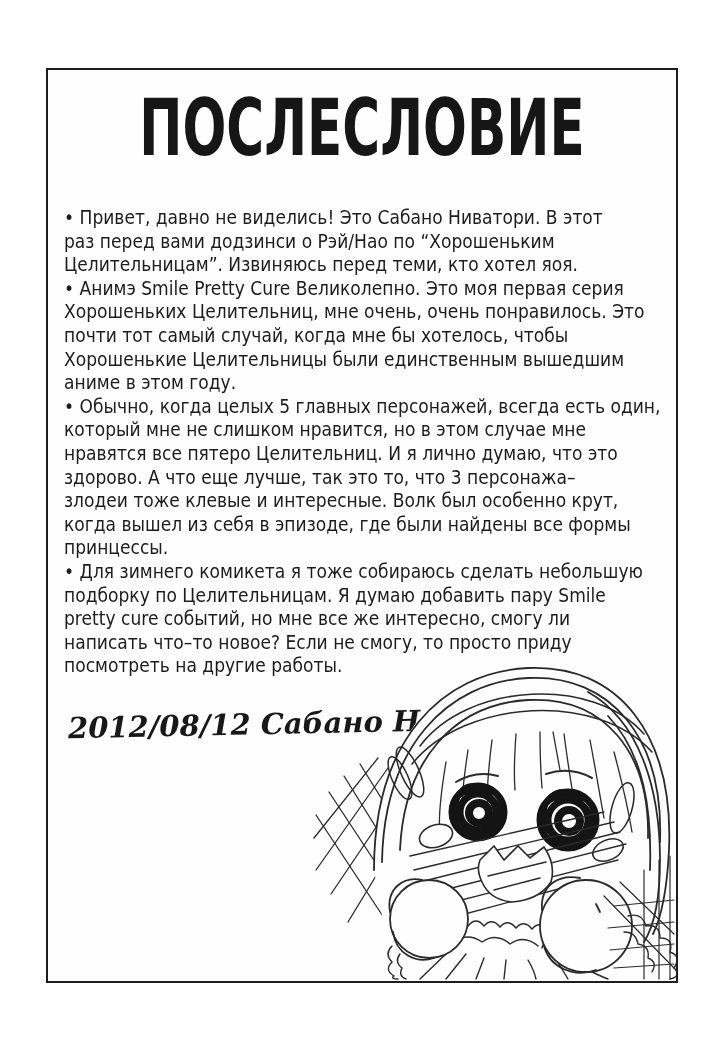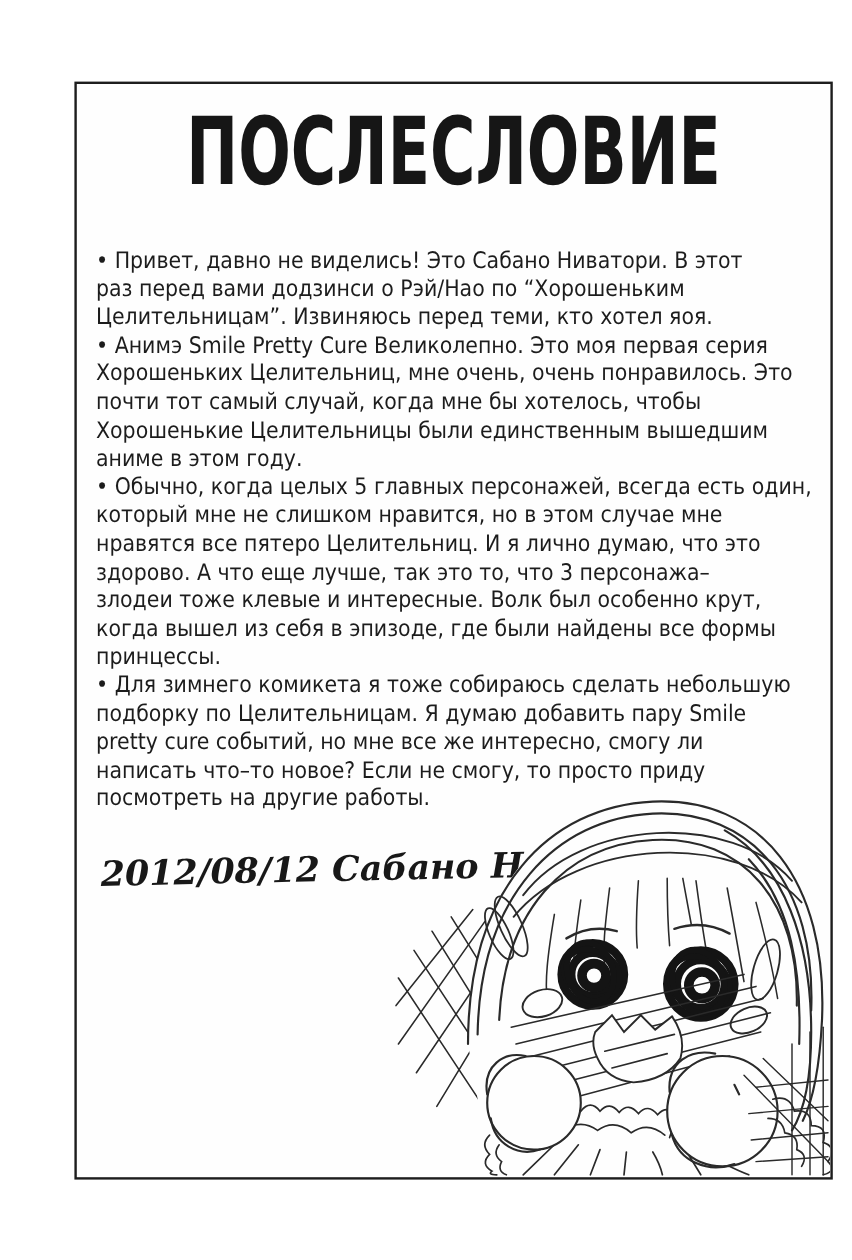--- a/index.html
+++ b/index.html
@@ -1,21 +1,21 @@
 <!DOCTYPE html>
 <html><head>
 <meta charset="utf-8">
 <style>
   html,body{margin:0;padding:0;}
   body{
     width:710px;height:1050px;position:relative;background:#ffffff;
     font-family:"DejaVu Sans",sans-serif;color:#1b1b1b;overflow:hidden;
   }
   .frame{
-    position:absolute;left:62px;top:68px;width:632px;height:915px;
+    position:absolute;left:46px;top:68px;width:632px;height:915px;
     border:2px solid #1d1d1d;box-sizing:border-box;background:#fefefe;overflow:hidden;
   }
   .title{
     position:absolute;top:12px;left:0;width:100%;text-align:center;
     font-weight:bold;font-size:60px;color:#161616;letter-spacing:0;
     transform:scale(0.86,1.3);transform-origin:50% 0;white-space:nowrap;
   }
   .afterword{
     position:absolute;left:16px;top:136px;width:672px;
     font-size:19px;line-height:23.6px;color:#1c1c1c;

